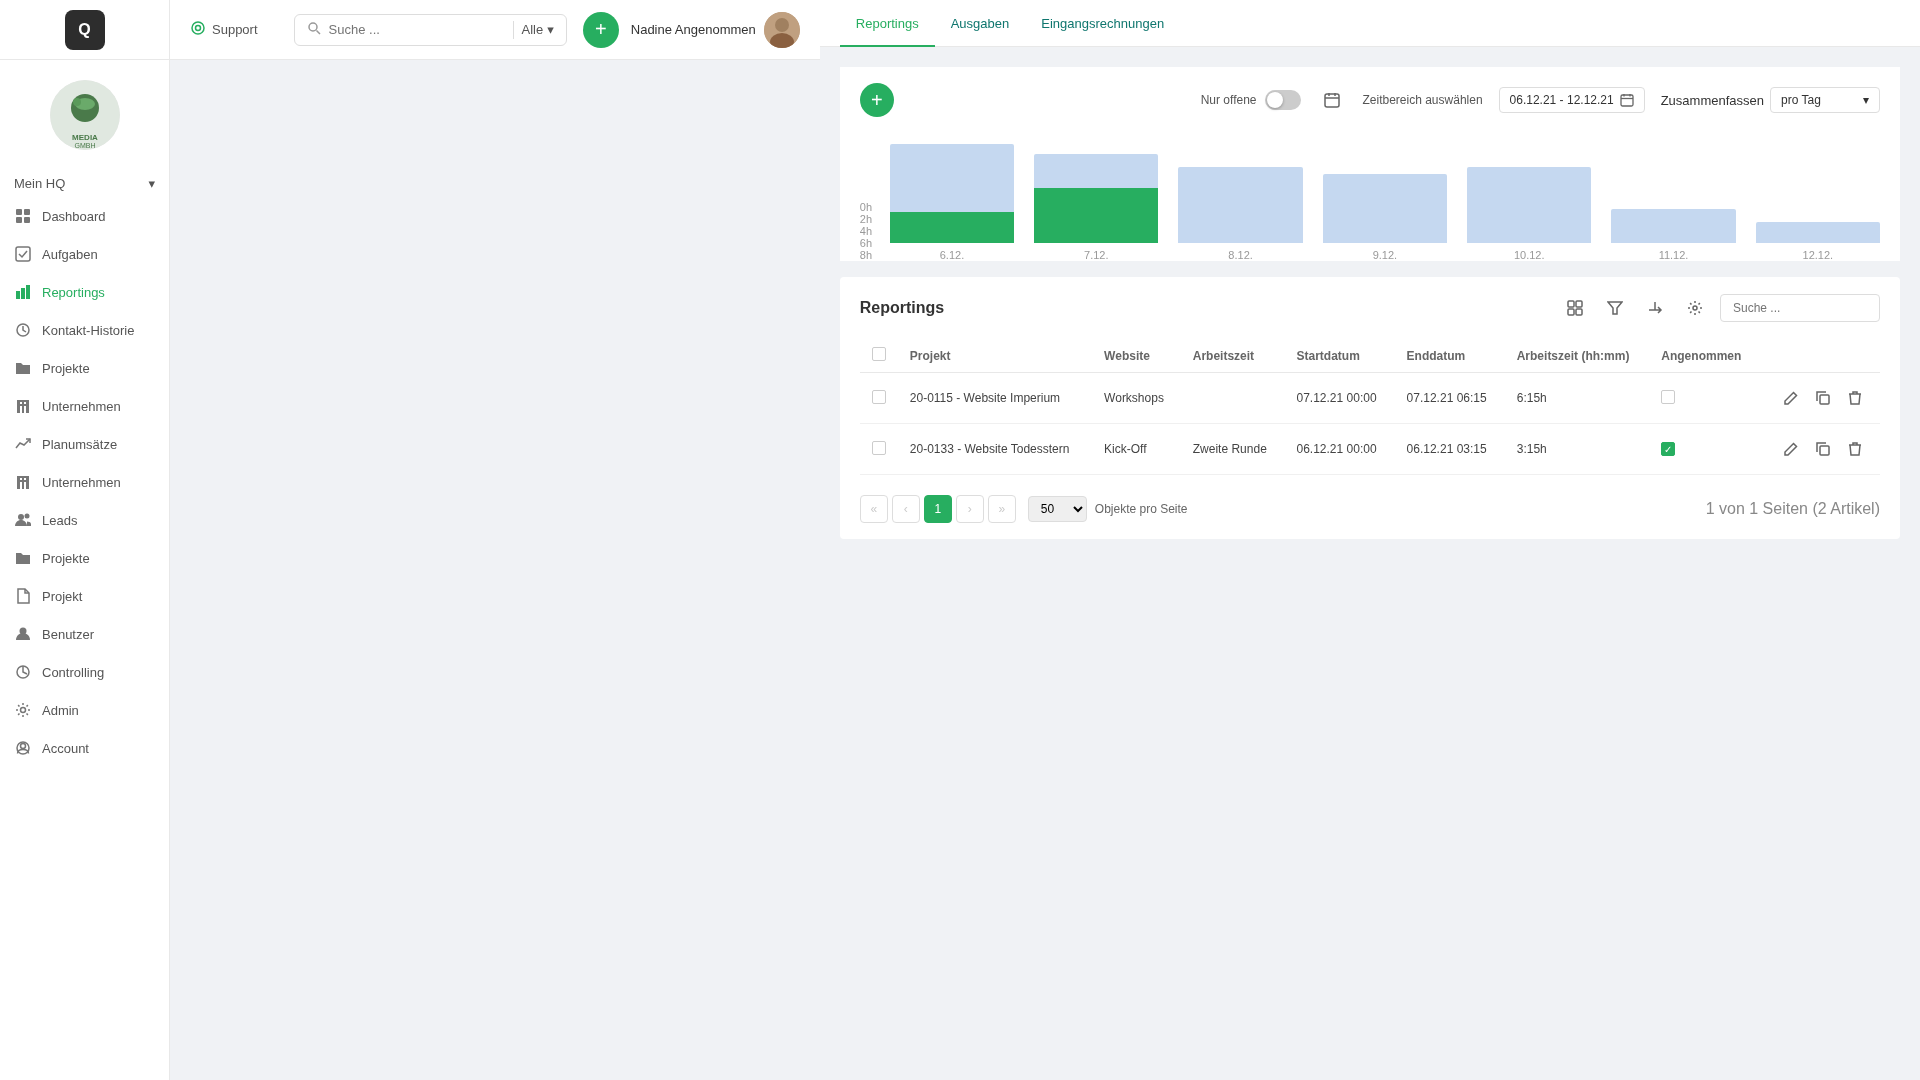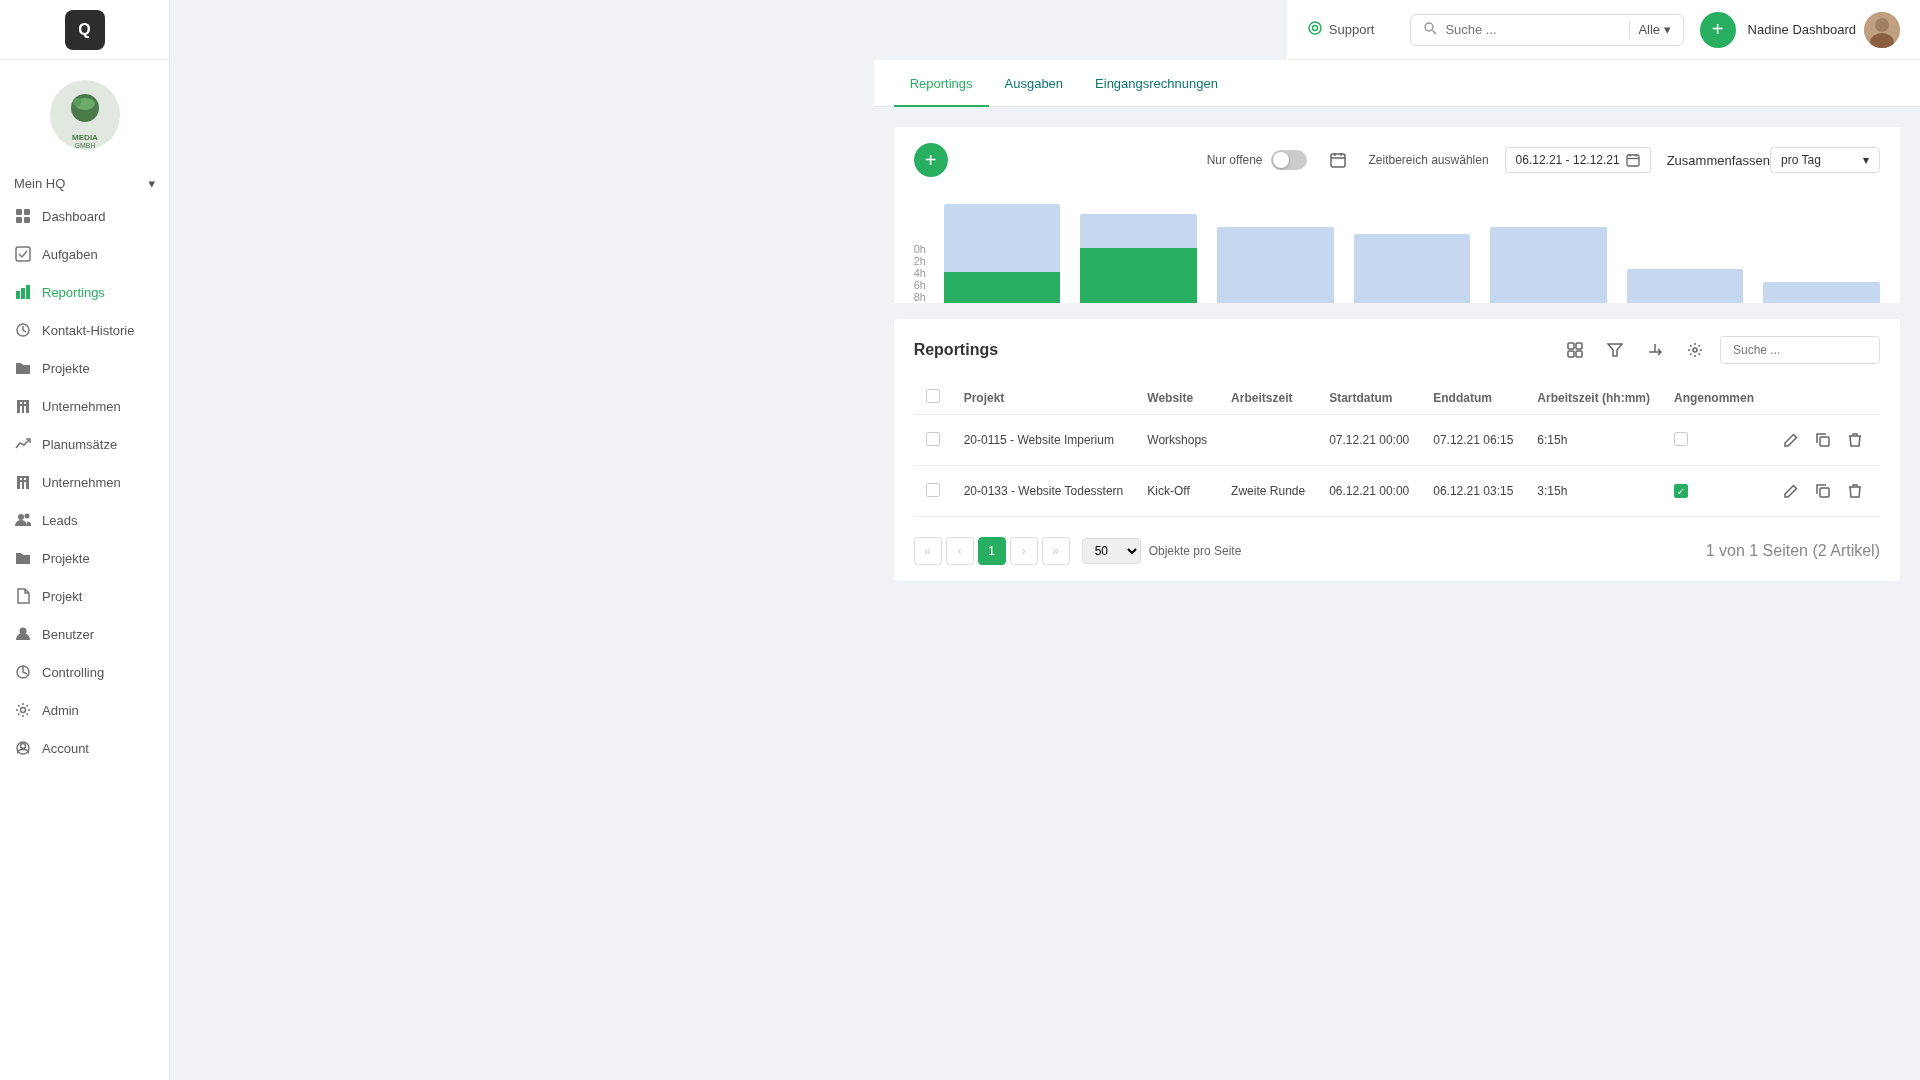--- a/index.html
+++ b/index.html
@@ -12,21 +12,21 @@
     .sidebar-avatar { width: 70px; height: 70px; border-radius: 50%; background: #e8e8e8; margin: 20px auto; display: flex; align-items: center; justify-content: center; overflow: hidden; }
     .sidebar-avatar svg { width: 70px; height: 70px; }
     .sidebar-mein-hq { display: flex; align-items: center; justify-content: space-between; padding: 6px 14px; font-size: 13px; color: #555; cursor: pointer; gap: 32px; }
     .sidebar-nav { flex: 1; overflow-y: auto; }
     .sidebar-item { display: flex; align-items: center; padding: 10px 14px; cursor: pointer; color: #555; font-size: 13px; gap: 10px; border-radius: 0; }
     .sidebar-item.active { color: #27ae60; font-weight: 500; }
     .sidebar-item.active .nav-icon { color: #27ae60; }
     .nav-icon { width: 18px; height: 18px; display: inline-flex; align-items: center; justify-content: center; color: #777; flex-shrink: 0; }
 
     
-    .main { flex: 1; display: flex; flex-direction: column; overflow: hidden; align-items: flex-end; }
+    .main { flex: 1; display: flex; overflow: hidden; }
     .topbar { height: 60px; background: #fff; border-bottom: 1px solid #e8e8e8; display: flex; align-items: center; padding: 0 20px; gap: 16px; flex-shrink: 0; }
     .topbar-support { display: flex; align-items: center; gap: 6px; color: #555; font-size: 13px; }
     .search-bar { flex: 1; max-width: 400px; display: flex; align-items: center; border: 1px solid #ddd; border-radius: 6px; padding: 6px 12px; gap: 8px; background: #fff; margin-left: 20px; }
     .search-bar input { border: none; outline: none; flex: 1; font-size: 13px; color: #999; }
     .search-divider { width: 1px; height: 18px; background: #ddd; }
     .search-alle { display: flex; align-items: center; gap: 4px; color: #555; font-size: 13px; cursor: pointer; }
     .topbar-right { margin-left: auto; display: flex; align-items: center; gap: 12px; }
     .add-btn { width: 36px; height: 36px; background: #27ae60; border-radius: 50%; display: flex; align-items: center; justify-content: center; cursor: pointer; color: white; font-size: 20px; border: none; }
     .user-info { display: flex; align-items: center; gap: 8px; cursor: pointer; }
     .user-avatar { width: 36px; height: 36px; border-radius: 50%; background: #c0a080; overflow: hidden; }
@@ -40,21 +40,21 @@
     
     .toolbar { display: flex; align-items: center; justify-content: space-between; margin-bottom: 16px; }
     .toolbar-left { display: flex; align-items: center; gap: 12px; }
     .toolbar-right { display: flex; align-items: center; gap: 16px; }
     .add-entry-btn { width: 34px; height: 34px; background: #27ae60; border-radius: 50%; display: flex; align-items: center; justify-content: center; cursor: pointer; color: white; font-size: 20px; border: none; }
     .nur-offene { display: flex; align-items: center; gap: 8px; color: #555; font-size: 12px; }
     .toggle { width: 36px; height: 20px; background: #ccc; border-radius: 10px; cursor: pointer; position: relative; }
     .toggle-knob { width: 16px; height: 16px; background: #fff; border-radius: 50%; position: absolute; top: 2px; left: 2px; box-shadow: 0 1px 3px rgba(0,0,0,0.3); }
     .zeitbereich { display: flex; align-items: center; gap: 8px; color: #555; font-size: 12px; }
     .date-range { display: flex; align-items: center; gap: 6px; border: 1px solid #ddd; border-radius: 4px; padding: 5px 10px; background: #fff; font-size: 12px; }
-    .zusammenfassen { display: flex; align-items: center; }
+    .zusammenfassen { display: flex; align-items: center; gap: 6px; }
     .select-dropdown { border: 1px solid #ddd; border-radius: 4px; padding: 5px 10px; background: #fff; font-size: 12px; cursor: pointer; display: flex; align-items: center; gap: 6px; min-width: 110px; justify-content: space-between; }
 
     
     .chart-area { background: #fff; border-radius: 0; margin-bottom: 0; padding: 16px 20px 0; }
     .y-axis { display: flex; flex-direction: column-reverse; justify-content: space-between; height: 100%; padding-right: 8px; color: #999; font-size: 11px; width: 30px; flex-shrink: 0; }
 
     
     .table-section { background: #fff; border-radius: 4px; padding: 16px 20px; margin-top: 0; }
     .table-header { display: flex; align-items: center; justify-content: space-between; margin-bottom: 16px; }
     .table-title { font-size: 16px; font-weight: 600; color: #333; }
@@ -290,21 +290,21 @@
       <input type="text" placeholder="Suche ..." style="">
       <div class="search-divider"></div>
       <div class="search-alle">
         <span>Alle</span>
         <span>▾</span>
       </div>
     </div>
     <div class="topbar-right">
       <button class="add-btn">+</button>
       <div class="user-info">
-        <span>Nadine Dashboard</span>
+        <span>Nadine Angenommen</span>
         <div class="user-avatar">
           <svg viewBox="0 0 36 36" xmlns="http://www.w3.org/2000/svg">
             <circle cx="18" cy="18" r="18" fill="#c0a080"></circle>
             <circle cx="18" cy="13" r="7" fill="#a08060"></circle>
             <ellipse cx="18" cy="30" rx="12" ry="9" fill="#8a6040"></ellipse>
           </svg>
         </div>
       </div>
     </div>
   </header>
@@ -399,20 +399,29 @@
               <div style="background:#c5d8f0; height:69%; border-radius:2px 2px 0 0;"></div>
             </div>
 
             <div style="flex:1; display:flex; flex-direction:column; align-items:stretch; height:100%; justify-content: flex-end;">
               <div style="background:#c5d8f0; height:31%; border-radius:2px 2px 0 0;"></div>
             </div>
 
             <div style="flex:1; display:flex; flex-direction:column; align-items:stretch; height:100%; justify-content: flex-end;">
               <div style="background:#c5d8f0; height:19%; border-radius:2px 2px 0 0;"></div>
             </div>
+          </div>
+          <div style="display:flex; gap:20px; margin-top:6px;">
+            <div style="flex:1; text-align:center; font-size:11px; color:#999;">6.12.</div>
+            <div style="flex:1; text-align:center; font-size:11px; color:#999;">7.12.</div>
+            <div style="flex:1; text-align:center; font-size:11px; color:#999;">8.12.</div>
+            <div style="flex:1; text-align:center; font-size:11px; color:#999;">9.12.</div>
+            <div style="flex:1; text-align:center; font-size:11px; color:#999;">10.12.</div>
+            <div style="flex:1; text-align:center; font-size:11px; color:#999;">11.12.</div>
+            <div style="flex:1; text-align:center; font-size:11px; color:#999;">12.12.</div>
           </div>
         </div>
       </div>
     </div>
 
     <div class="table-section" style="margin-top: 16px;">
       <div class="table-header">
         <h2 class="table-title">Reportings</h2>
         <div class="table-actions">
           <div class="icon-btn">

